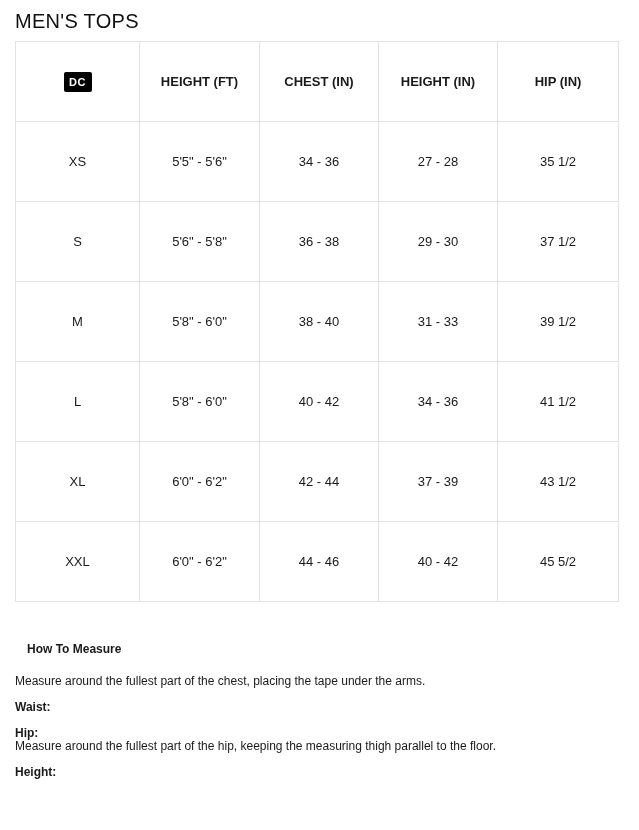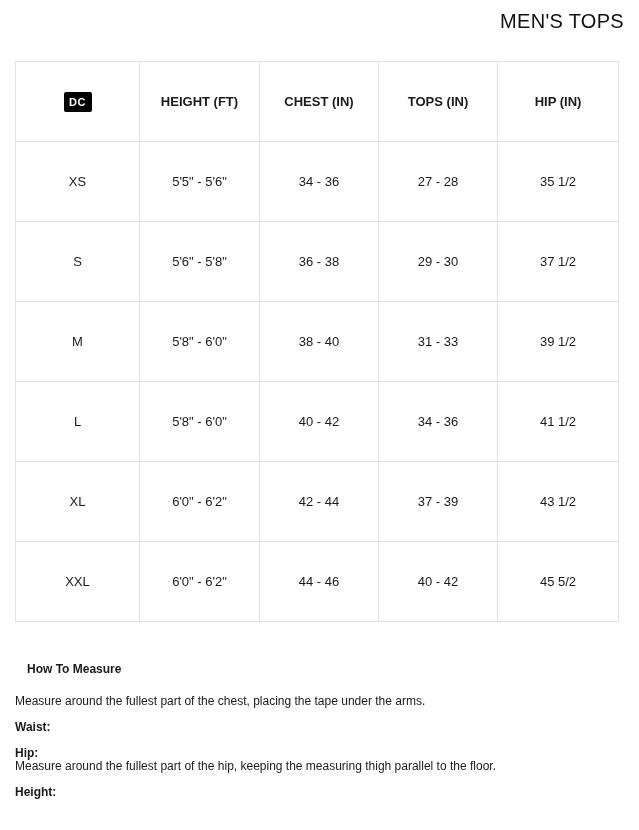--- a/index.html
+++ b/index.html
@@ -12,28 +12,27 @@
     overflow: hidden;
   }
   .wrap { padding: 0 15px; }
 
   .page-title {
     font-size: 20px;
     font-weight: 400;
     letter-spacing: 0.3px;
     color: #111111;
     margin: 10px 0 0 0;
-    text-align: right;
   }
 
   table.size-chart {
     border-collapse: collapse;
     table-layout: fixed;
     width: 603px;
-    margin-top: 28px;
+    margin-top: 8px;
     border-radius: 26px;
   }
   table.size-chart th,
   table.size-chart td {
     border: 1px solid #e2e2e2;
     text-align: center;
     vertical-align: middle;
     font-size: 13px;
     height: 80px;
     padding: 0;
@@ -84,21 +83,21 @@
         <col style="width:119px">
         <col style="width:121px">
     </colgroup>
     <thead>
       <tr>
         <th>
           <span class="dc-logo">DC</span>
         </th>
         <th>HEIGHT (FT)</th>
         <th>CHEST (IN)</th>
-        <th>TOPS (IN)</th>
+        <th>HEIGHT (IN)</th>
         <th>HIP (IN)</th>
       </tr>
     </thead>
     <tbody>
       <tr>
         <td>XS</td>
         <td>5'5" - 5'6"</td>
         <td>34 - 36</td>
         <td>27 - 28</td>
         <td>35 1/2</td>

